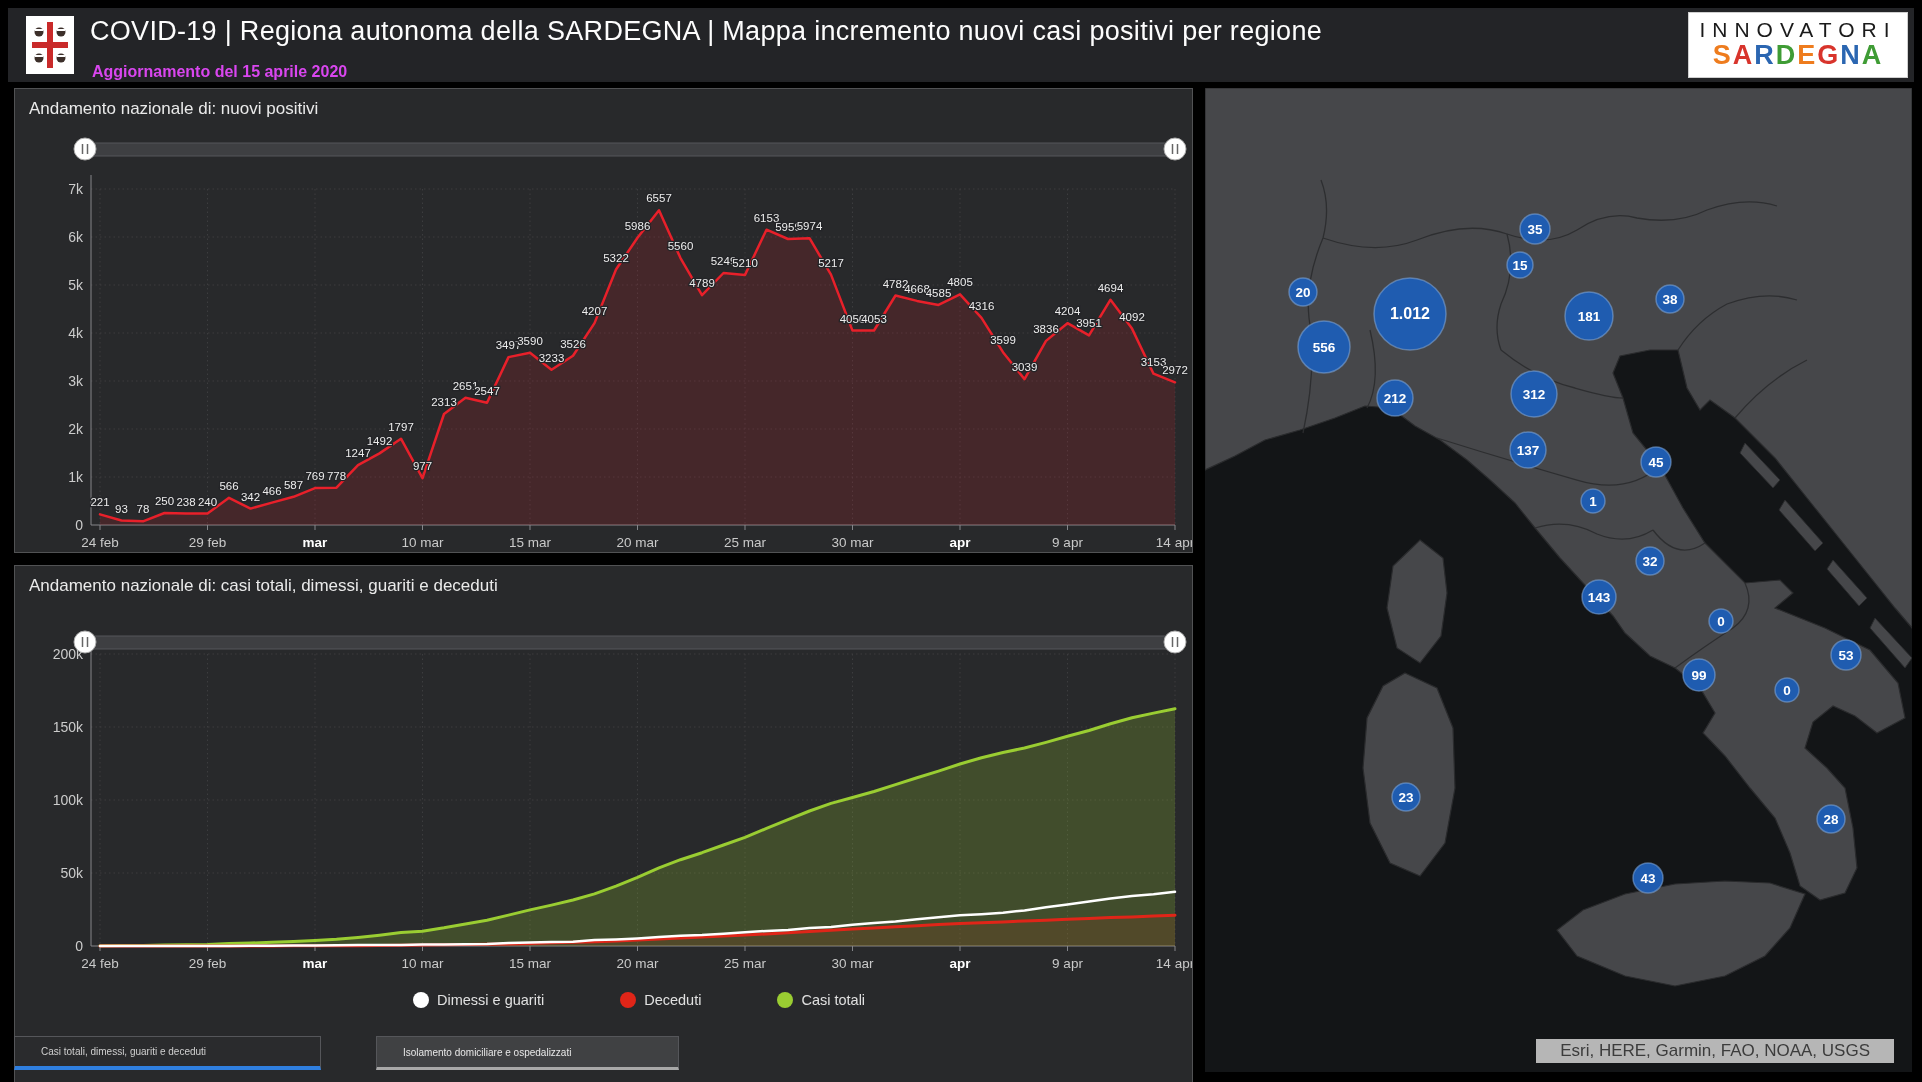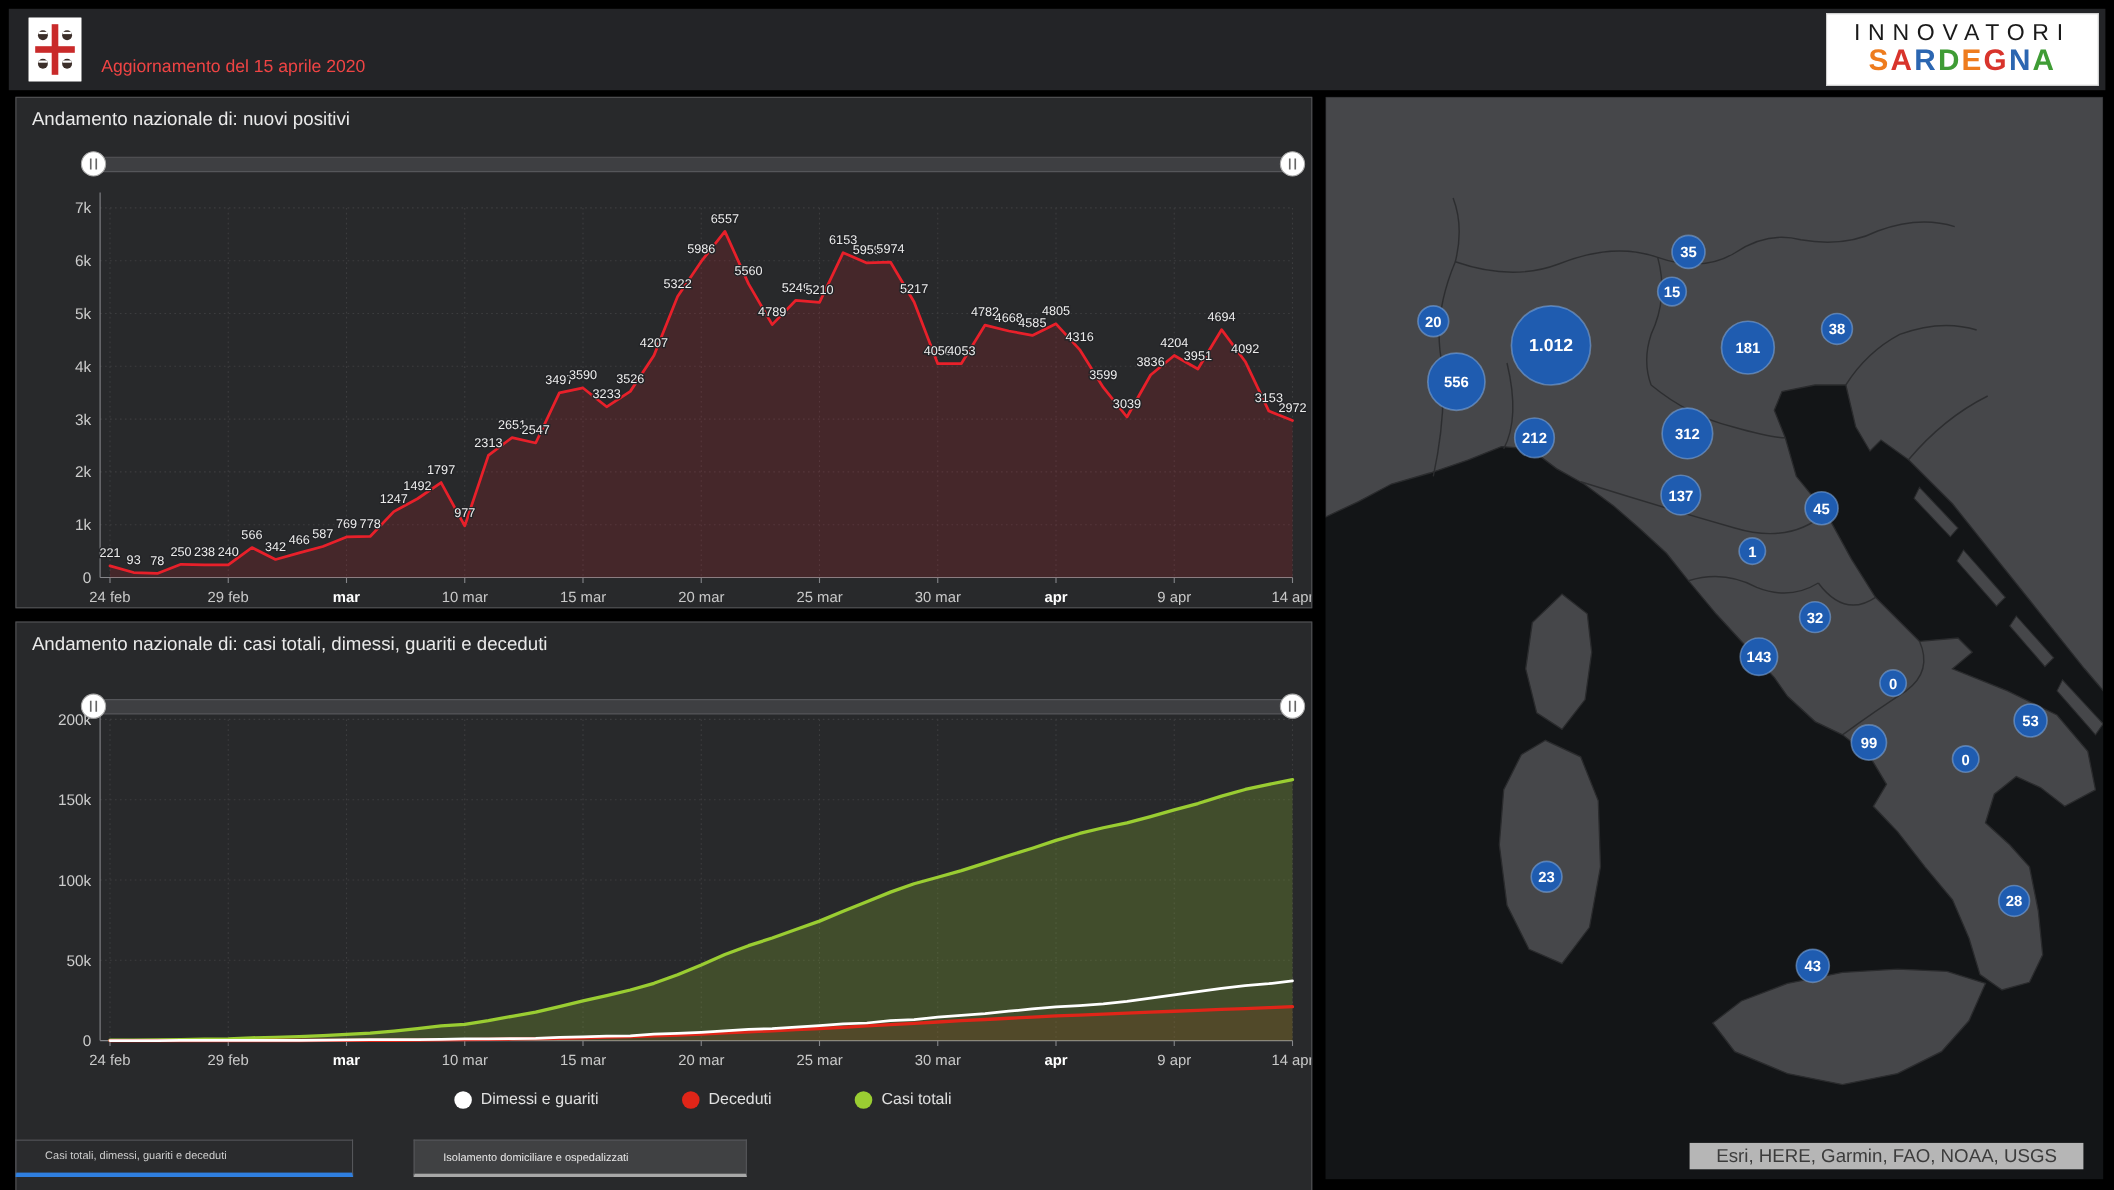--- a/index.html
+++ b/index.html
@@ -2,22 +2,22 @@
 <html><head>
 <meta charset="utf-8">
 <style>
   * { margin:0; padding:0; box-sizing:border-box; }
   html,body { width:1922px; height:1082px; background:#000; font-family:"Liberation Sans",sans-serif; overflow:hidden; }
 
   
   .header { position:absolute; left:8px; top:8px; width:1906px; height:74px; background:#232427; }
   .sard-logo { position:absolute; left:18px; top:8px; width:48px; height:58px; background:#fff; }
   .hdr-title { position:absolute; left:82px; top:8px; color:#fdfdfd; font-size:27px; font-weight:400; letter-spacing:.3px; white-space:nowrap; }
-  .hdr-sub { position:absolute; left:84px; top:44px; color:#ef4444; font-size:16px; font-weight:400; }
-  .brand { position:absolute; right:6px; top:4px; width:248px; height:66px; background:#ffffff; border:1px solid #cfcfcf; text-align:center; padding-top:5px; }
+  .hdr-sub { position:absolute; left:84px; top:55px; color:#d946ef; font-size:16px; font-weight:700; }
+  .brand { position:absolute; right:6px; top:4px; width:220px; height:66px; background:#ffffff; border:1px solid #cfcfcf; text-align:center; padding-top:5px; }
   .brand-top { font-size:21px; letter-spacing:7px; color:#1a1a1a; font-weight:400; }
   .brand-bottom { font-size:27px; font-weight:bold; letter-spacing:2px; line-height:1.0; }
 
   
   .panel { position:absolute; background:#28292b; border:1px solid #515254; }
   #panel1 { left:14px; top:88px; width:1179px; height:465px; }
   #panel2 { left:14px; top:565px; width:1179px; height:548px; }
   .panel-title { position:absolute; left:14px; top:10px; color:#eaeaea; font-size:17px; font-weight:400; }
   svg text { font-family:"Liberation Sans",sans-serif; }
   .grid { stroke:#3c3d3f; stroke-width:1; stroke-dasharray:1.5,3; }
@@ -58,20 +58,21 @@
       <circle cx="13" cy="16" r="4.5" fill="#3c2f2a"></circle>
       <circle cx="35" cy="16" r="4.5" fill="#3c2f2a"></circle>
       <circle cx="13" cy="42" r="4.5" fill="#3c2f2a"></circle>
       <circle cx="35" cy="42" r="4.5" fill="#3c2f2a"></circle>
       <rect x="9" y="13" width="8" height="2" fill="#ffffff"></rect>
       <rect x="31" y="13" width="8" height="2" fill="#ffffff"></rect>
       <rect x="9" y="39" width="8" height="2" fill="#ffffff"></rect>
       <rect x="31" y="39" width="8" height="2" fill="#ffffff"></rect>
     </svg>
   </div>
+  <div class="hdr-title">COVID-19 | Regiona autonoma della SARDEGNA | Mappa incremento nuovi casi positivi per regione</div>
   <div class="hdr-sub">Aggiornamento del 15 aprile 2020</div>
   <div class="brand">
     <div class="brand-top">INNOVATORI</div>
     <div class="brand-bottom" id="brandBottom"><span style="color:#ee7c1e">S</span><span style="color:#d8342c">A</span><span style="color:#2b66b1">R</span><span style="color:#3f9c35">D</span><span style="color:#ee7c1e">E</span><span style="color:#d8342c">G</span><span style="color:#2b66b1">N</span><span style="color:#3f9c35">A</span></div>
   </div>
 </div>
 
 <div class="panel" id="panel1">
   <div class="panel-title">Andamento nazionale di: nuovi positivi</div>
   <svg id="c1" width="1177" height="463" viewBox="0 0 1177 463">

